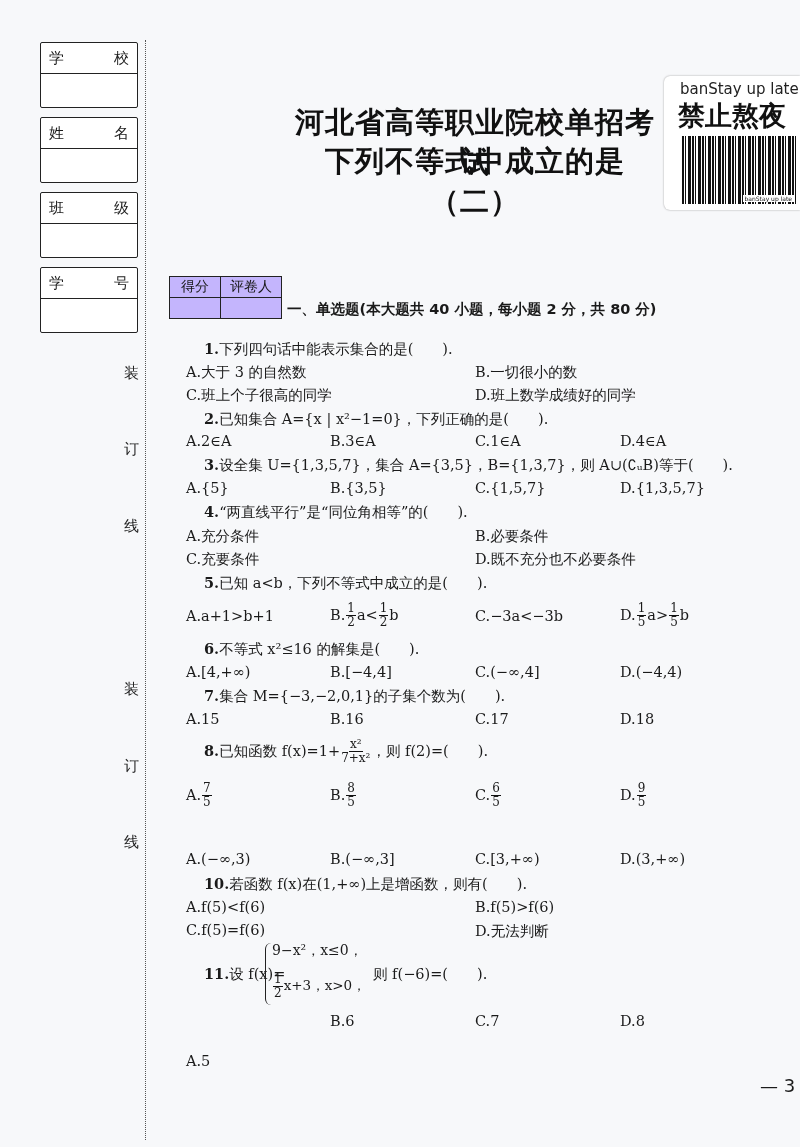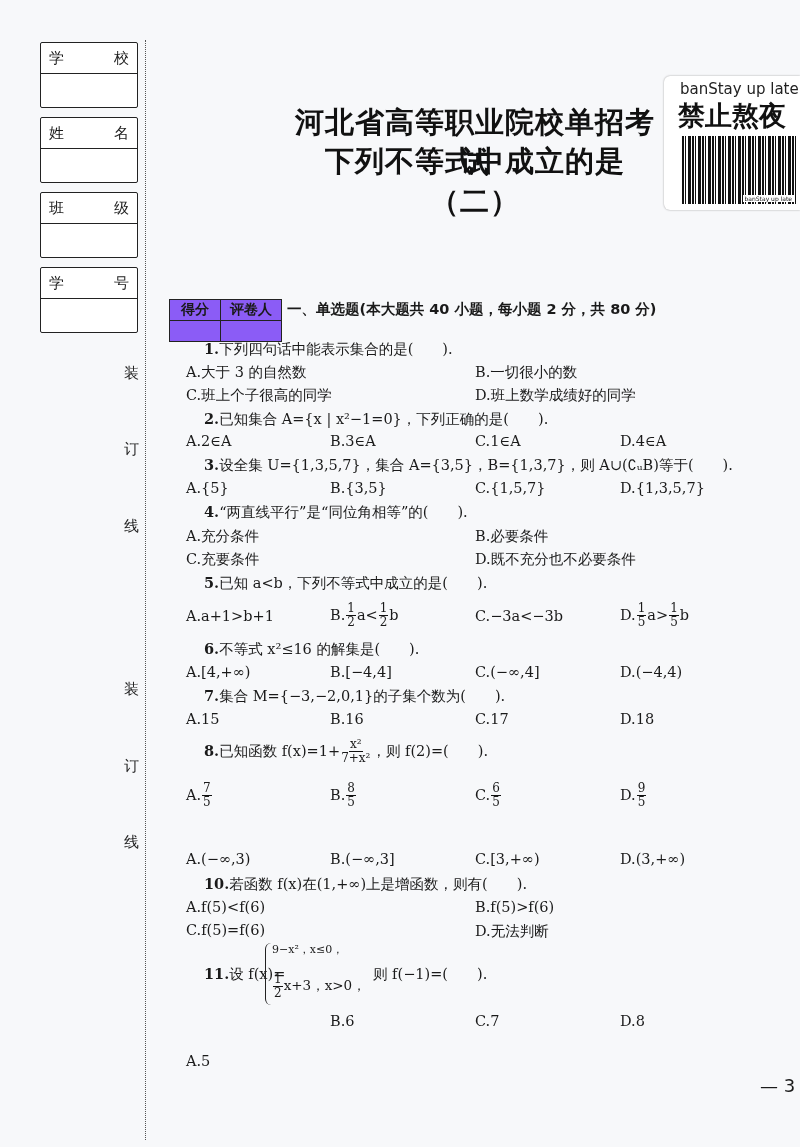--- a/index.html
+++ b/index.html
@@ -19,21 +19,21 @@
   .title { position:absolute; left:290px; width:370px; text-align:center; font-family:"DejaVu Sans","Liberation Sans",sans-serif; font-weight:bold; font-size:29px; letter-spacing:1px; color:#111; }
   .note { position:absolute; left:300px; top:231px; font-size:13px; font-weight:bold; letter-spacing:1px; }
   
   .sticker { position:absolute; left:664px; top:76px; width:136px; height:134px; background:#fff; border-radius:6px 0 0 6px; box-shadow:0 0 2px #999; }
   .sticker .t1 { position:absolute; left:16px; top:4px; font-family:"DejaVu Sans","Liberation Sans",sans-serif; font-size:15px; color:#222; }
   .sticker .t2 { position:absolute; left:14px; top:22px; font-family:"DejaVu Sans","Liberation Sans",sans-serif; font-size:27px; font-weight:bold; color:#111; }
   .barcode { position:absolute; left:18px; top:60px; width:114px; height:68px;
     background:repeating-linear-gradient(90deg,#111 0 2px,#fff 2px 3px,#111 3px 4px,#fff 4px 6px,#111 6px 9px,#fff 9px 10px); }
   .barcode .lbl { position:absolute; right:2px; bottom:2px; background:#fff; font-size:6px; font-family:"DejaVu Sans","Liberation Sans",sans-serif; padding:0 2px; }
   
-  .score { position:absolute; left:169px; top:299px; border-collapse:collapse; background:#8b5cf6;font-weight:bold; }
+  .score { position:absolute; left:169px; top:276px; border-collapse:collapse; background:#c4b5fd; }
   .score td { border:1.5px solid #222; width:50px; height:20px; font-size:14px; text-align:center; font-family:"DejaVu Sans","Liberation Sans",sans-serif; padding:0; }
   .score td.w { width:60px; }
   .section { position:absolute; left:287px; top:300px; font-size:14.5px; font-weight:bold; font-family:"DejaVu Sans","Liberation Sans",sans-serif; }
   
   .q { position:absolute; left:168px; font-size:14.5px; white-space:nowrap;margin-left:36px; }
   .q b { font-weight:bold; }
   .opt { position:absolute; font-size:14.5px; white-space:nowrap; }
   .frac { display:inline-flex; flex-direction:column; align-items:center; vertical-align:middle; font-size:12px; line-height:13px; margin:0 1px; }
   .frac span:first-child { border-bottom:1px solid #111; padding:0 1px; }
   .pagenum { position:absolute; left:760px; top:1075px; font-size:18px; font-family:"DejaVu Sans","Liberation Sans",sans-serif; }
@@ -183,25 +183,25 @@
   <div class="opt" style="left:620px;top:851px">D.(3,+∞)</div>
 
   <div class="q" style="top:875px"><b>10.</b><span>若函数 f(x)在(1,+∞)上是增函数，则有(　　).</span></div>
   <div class="opt" style="left:186px;top:899px">A.f(5)&lt;f(6)</div>
   <div class="opt" style="left:475px;top:899px">B.f(5)&gt;f(6)</div>
   <div class="opt" style="left:186px;top:922px">C.f(5)=f(6)</div>
   <div class="opt" style="left:475px;top:922px">D.无法判断</div>
 
   <div class="q" style="top:965px"><b>11.</b><span>设 f(x)=</span></div>
   <div class="brace"></div>
-  <div class="opt" style="left:272px;top:942px;font-size:11px">9−x²，x≤0，</div>
+  <div class="opt" style="left:272px;top:942px;font-size:14px">9−x²，x≤0，</div>
   <div class="opt" style="left:272px;top:973px;font-size:13.5px"><span class="frac">
         <span>1</span>
         <span>2</span>
       </span><span>x+3，x&gt;0，</span></div>
-  <div class="opt" style="left:373px;top:965px">则 f(−1)=(　　).</div>
+  <div class="opt" style="left:373px;top:965px">则 f(−6)=(　　).</div>
   <div class="opt" style="left:186px;top:1053px">A.5</div>
   <div class="opt" style="left:330px;top:1013px">B.6</div>
   <div class="opt" style="left:475px;top:1013px">C.7</div>
   <div class="opt" style="left:620px;top:1013px">D.8</div>
 
   <div class="pagenum">— 3</div>
 </div>
 
 </body></html>

